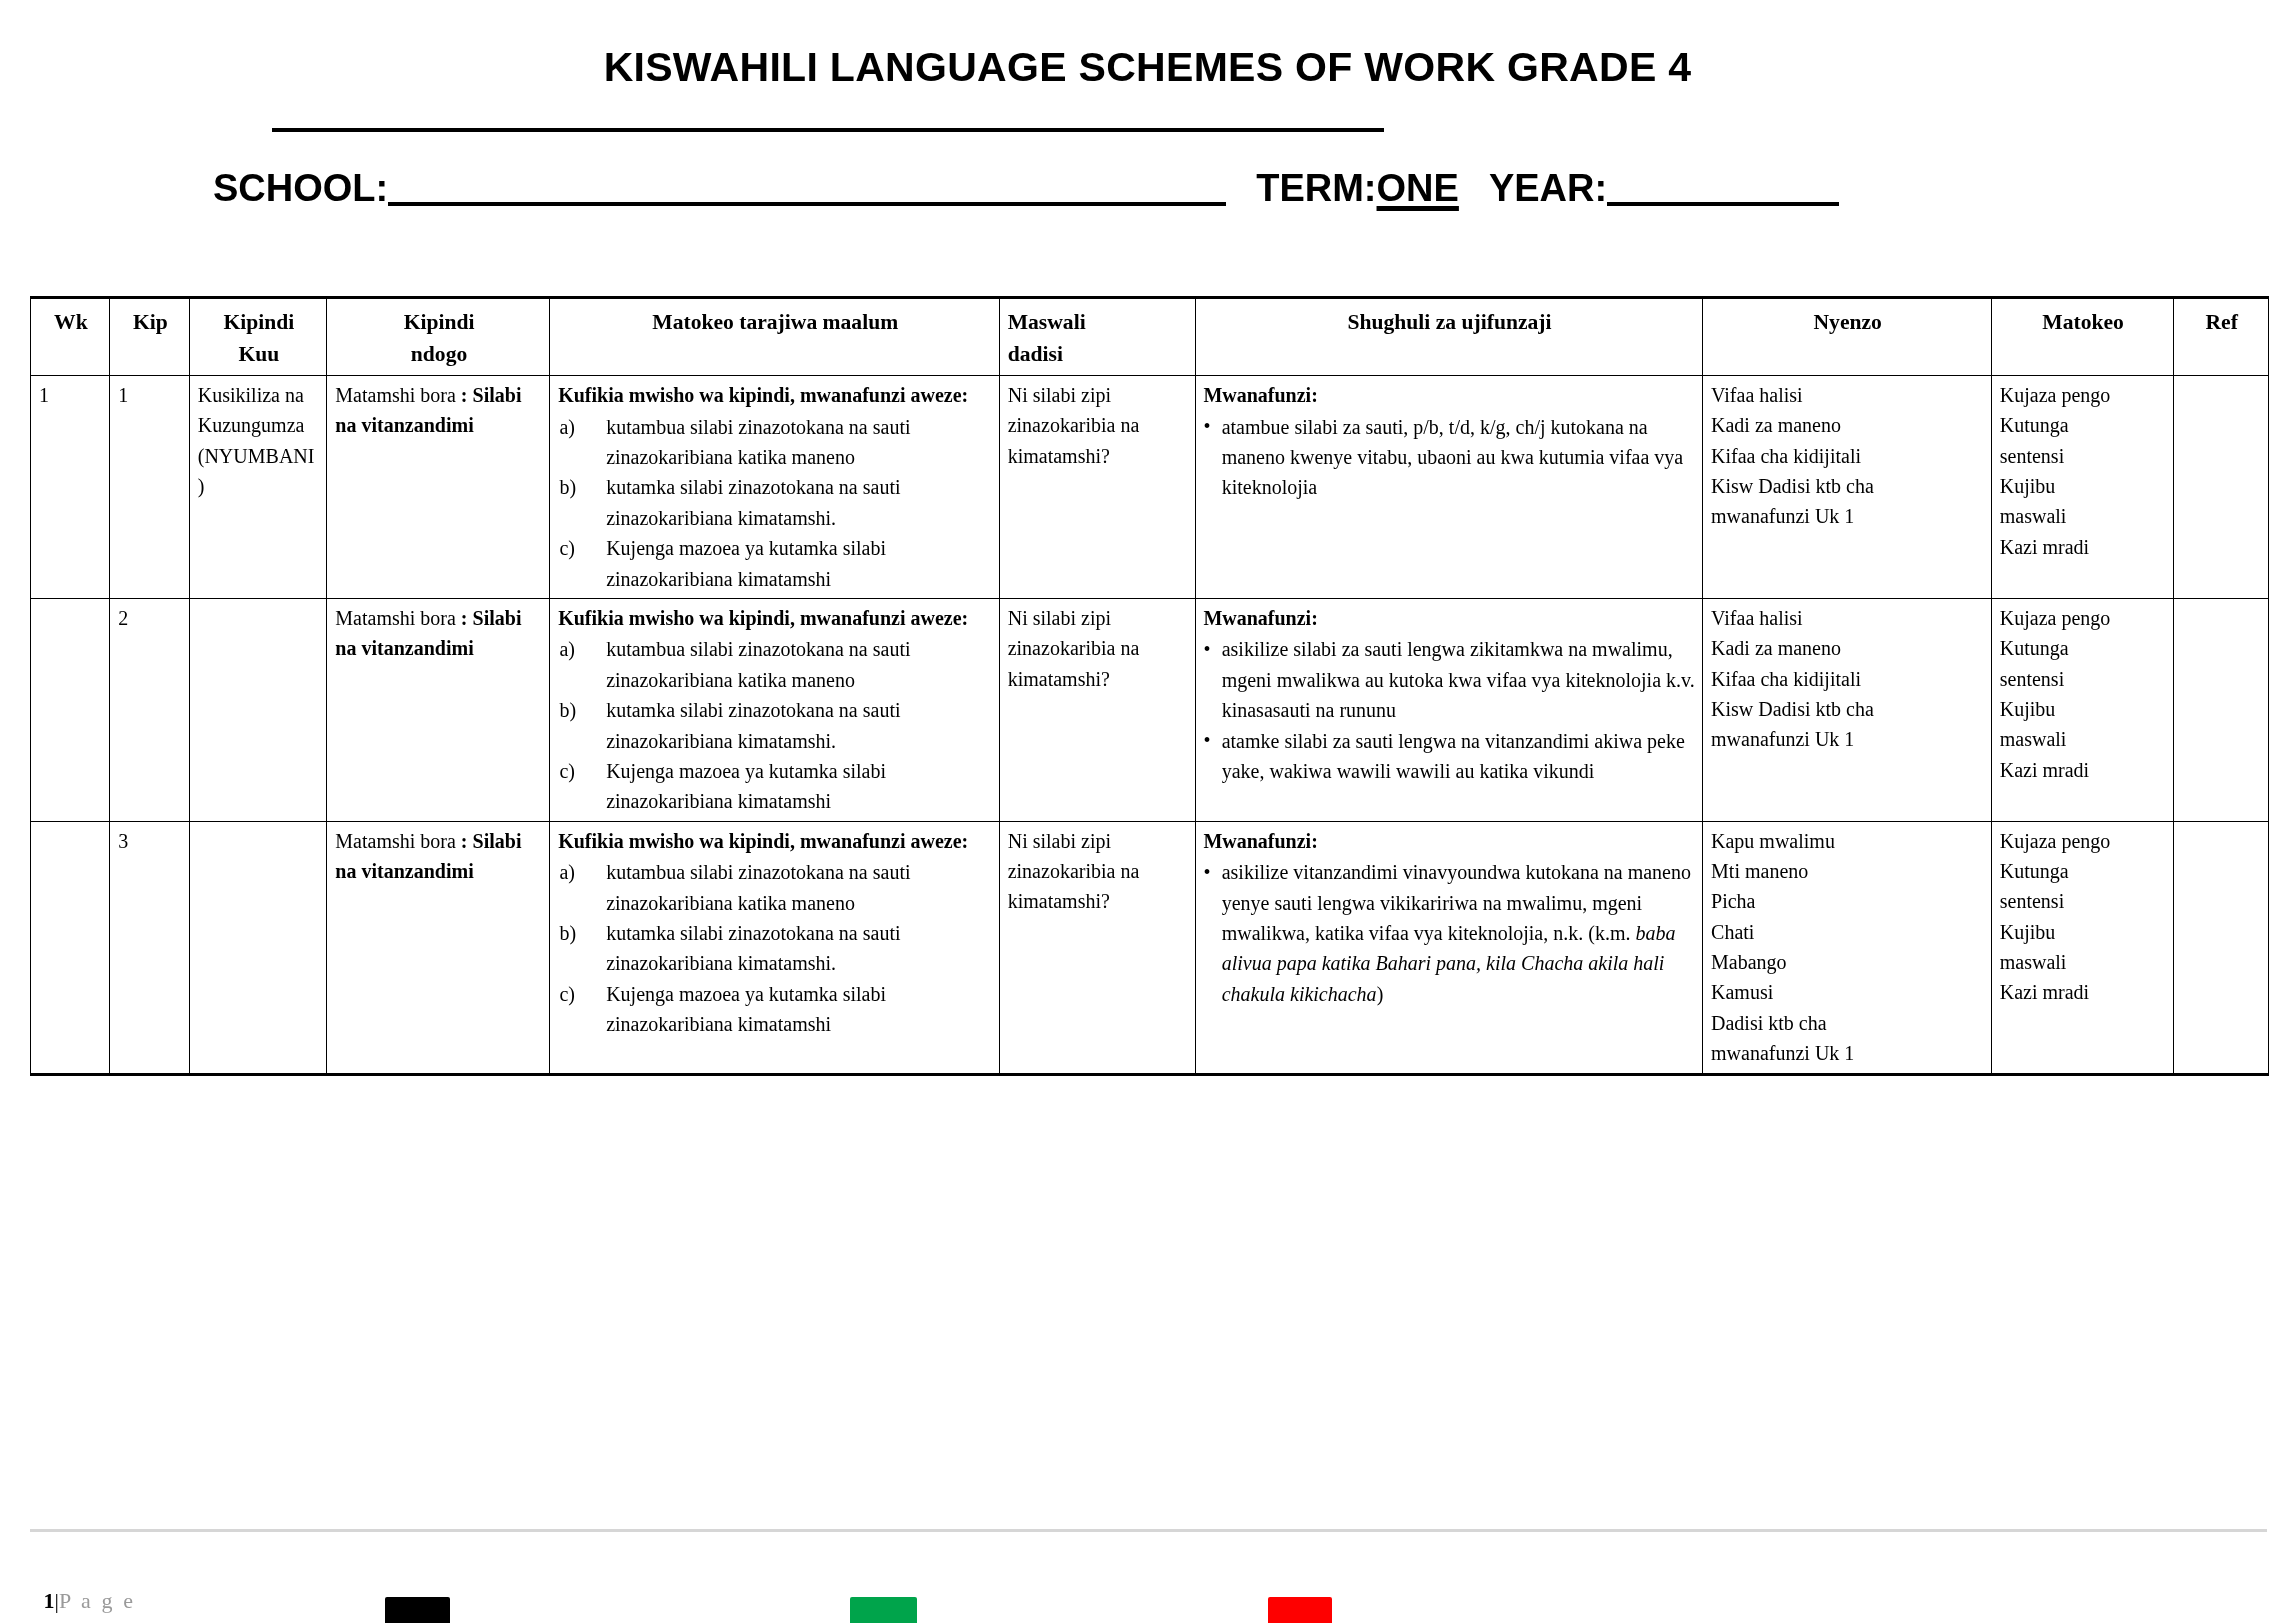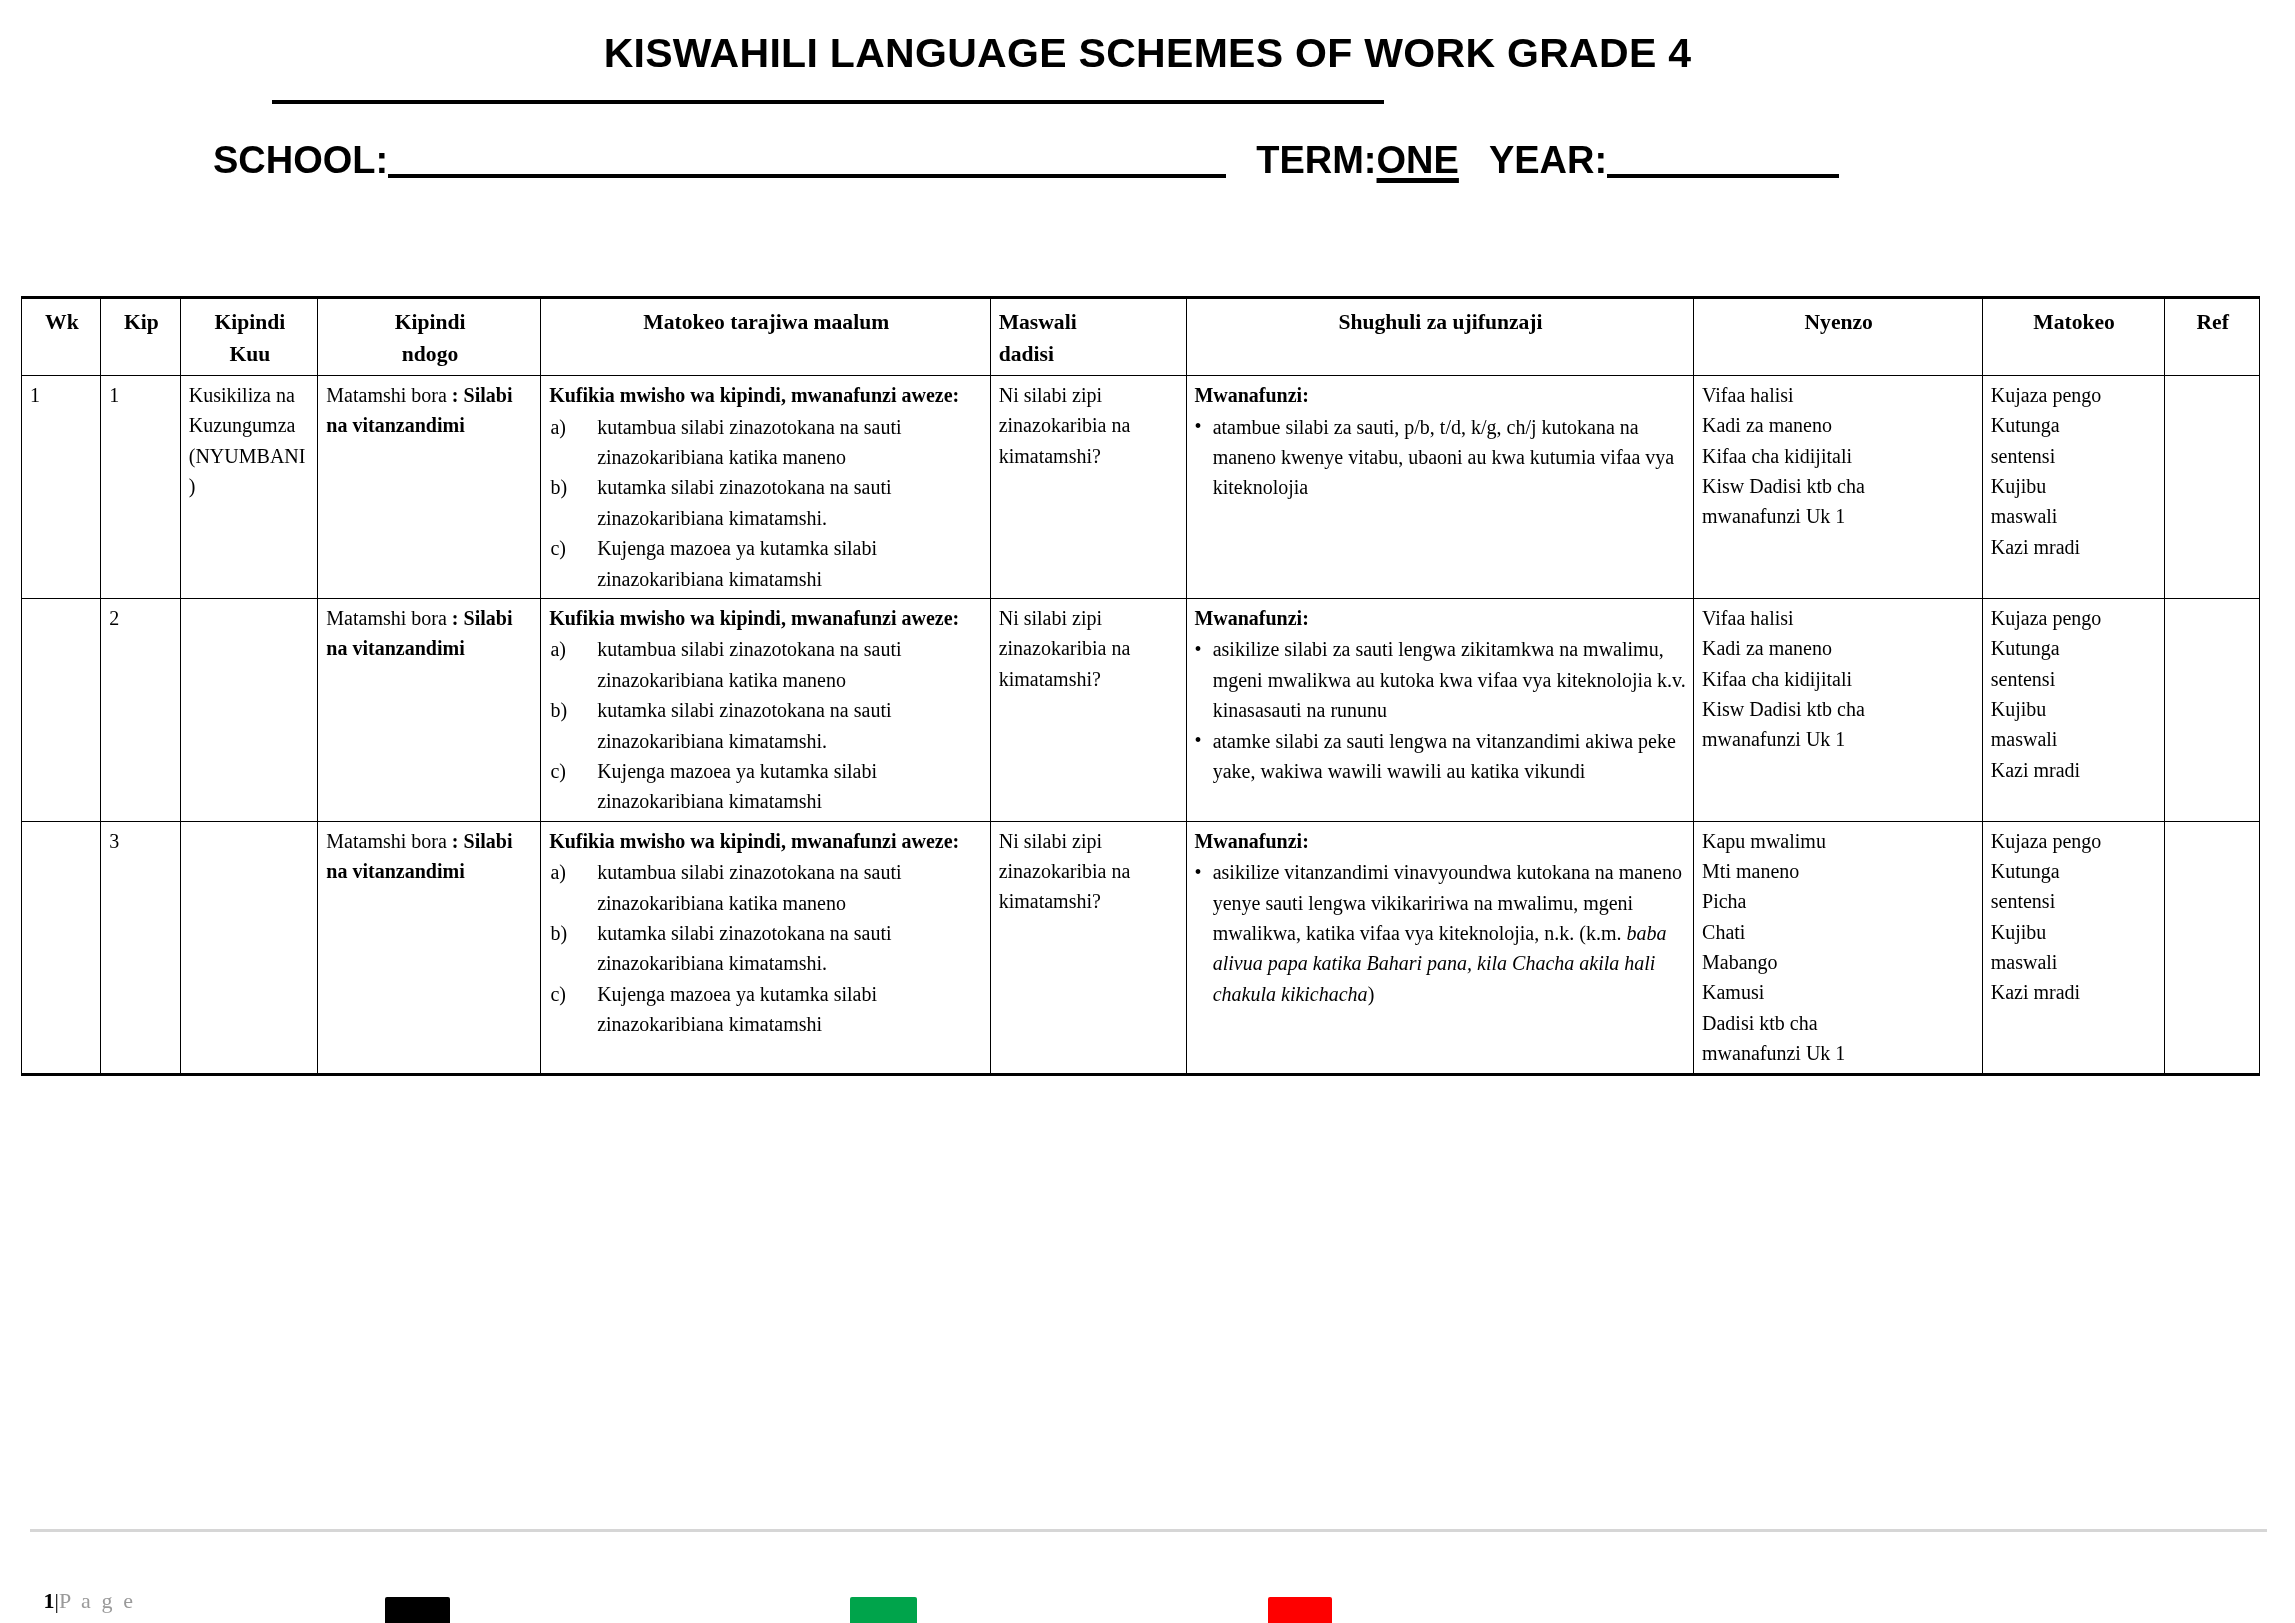--- a/index.html
+++ b/index.html
@@ -14,21 +14,21 @@
     overflow: hidden;
   }
 
   
   .doc-title {
     text-align: center;
     font-family: "Liberation Sans", sans-serif;
     font-weight: bold;
     font-size: 41px;
     letter-spacing: 0.3px;
-    margin: 2px;
+    margin: 16px;
     padding-top: 27.5px;
   }
 
   .hdr-line {
     font-family: "Liberation Sans", sans-serif;
     font-weight: bold;
     font-size: 38px;
     white-space: nowrap;
     display: flex;
     align-items: flex-end;
@@ -46,21 +46,21 @@
   .rule-teacher { width: 1112px; }
   .rule-school  { width: 838px; }
   .rule-year    { width: 232px; }
 
   .term-val { text-decoration: underline; text-decoration-thickness: 4.6px; text-underline-offset: 5.2px; }
   .gap-lg { display:inline-block; width: 30px; }
 
   
   .sheet {
     position: absolute;
-    left: 21px;
+    left: 30px;
     top: 296px;
     width: 2239px;
   }
   table.scheme {
     border-collapse: collapse;
     width: 100%;
     table-layout: fixed;
   }
   table.scheme td, table.scheme th {
     border: 1.3px solid #000;

